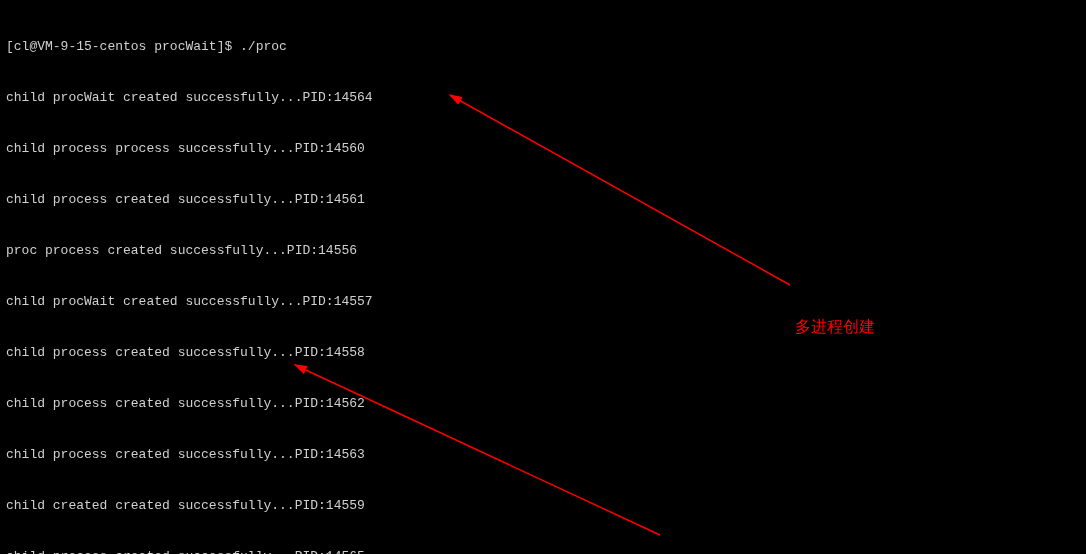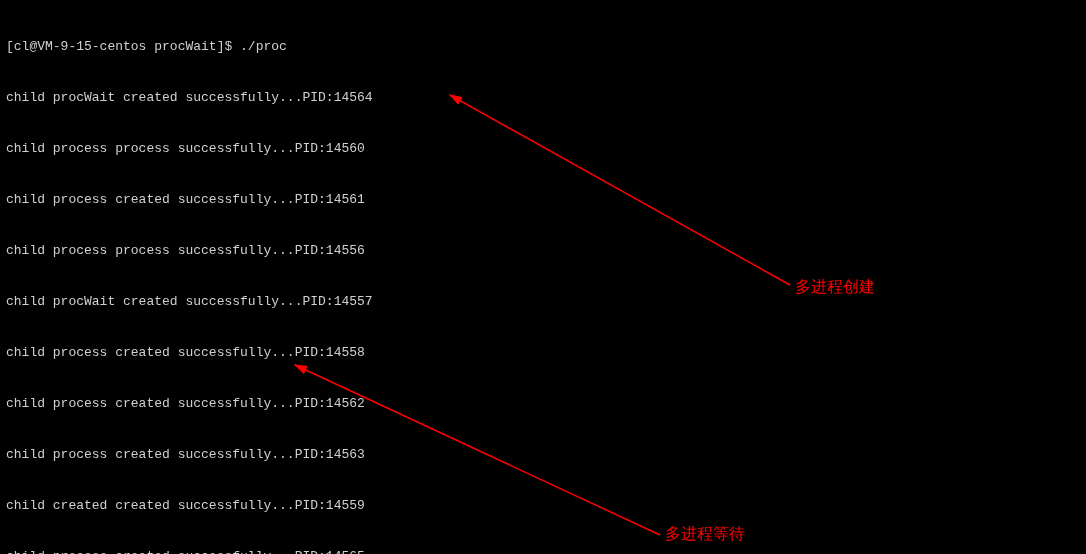--- a/index.html
+++ b/index.html
@@ -25,20 +25,21 @@
     }
     .line {
       display: block;
     }
     .annotation {
       position: absolute;
       color: #ff0000;
       font-family: "Microsoft YaHei", "SimSun", sans-serif;
       font-size: 16px;
       font-weight: normal;
+      margin-top: 40px;
     }
     .annotation-1 {
       left: 795px;
       top: 278px;
     }
     .annotation-2 {
       left: 665px;
       top: 525px;
     }
     svg.arrow {
@@ -47,21 +48,21 @@
     }
   </style>
 </head>
 <body>
 
 <div class="terminal">
   <span class="line">[cl@VM-9-15-centos procWait]$ ./proc</span>
   <span class="line">child procWait created successfully...PID:14564</span>
   <span class="line">child process process successfully...PID:14560</span>
   <span class="line">child process created successfully...PID:14561</span>
-  <span class="line">child process process successfully...PID:14556</span>
+  <span class="line">proc process created successfully...PID:14556</span>
   <span class="line">child procWait created successfully...PID:14557</span>
   <span class="line">child process created successfully...PID:14558</span>
   <span class="line">child process created successfully...PID:14562</span>
   <span class="line">child process created successfully...PID:14563</span>
   <span class="line">child created created successfully...PID:14559</span>
   <span class="line">child process created successfully...PID:14565</span>
   
   
   
   

